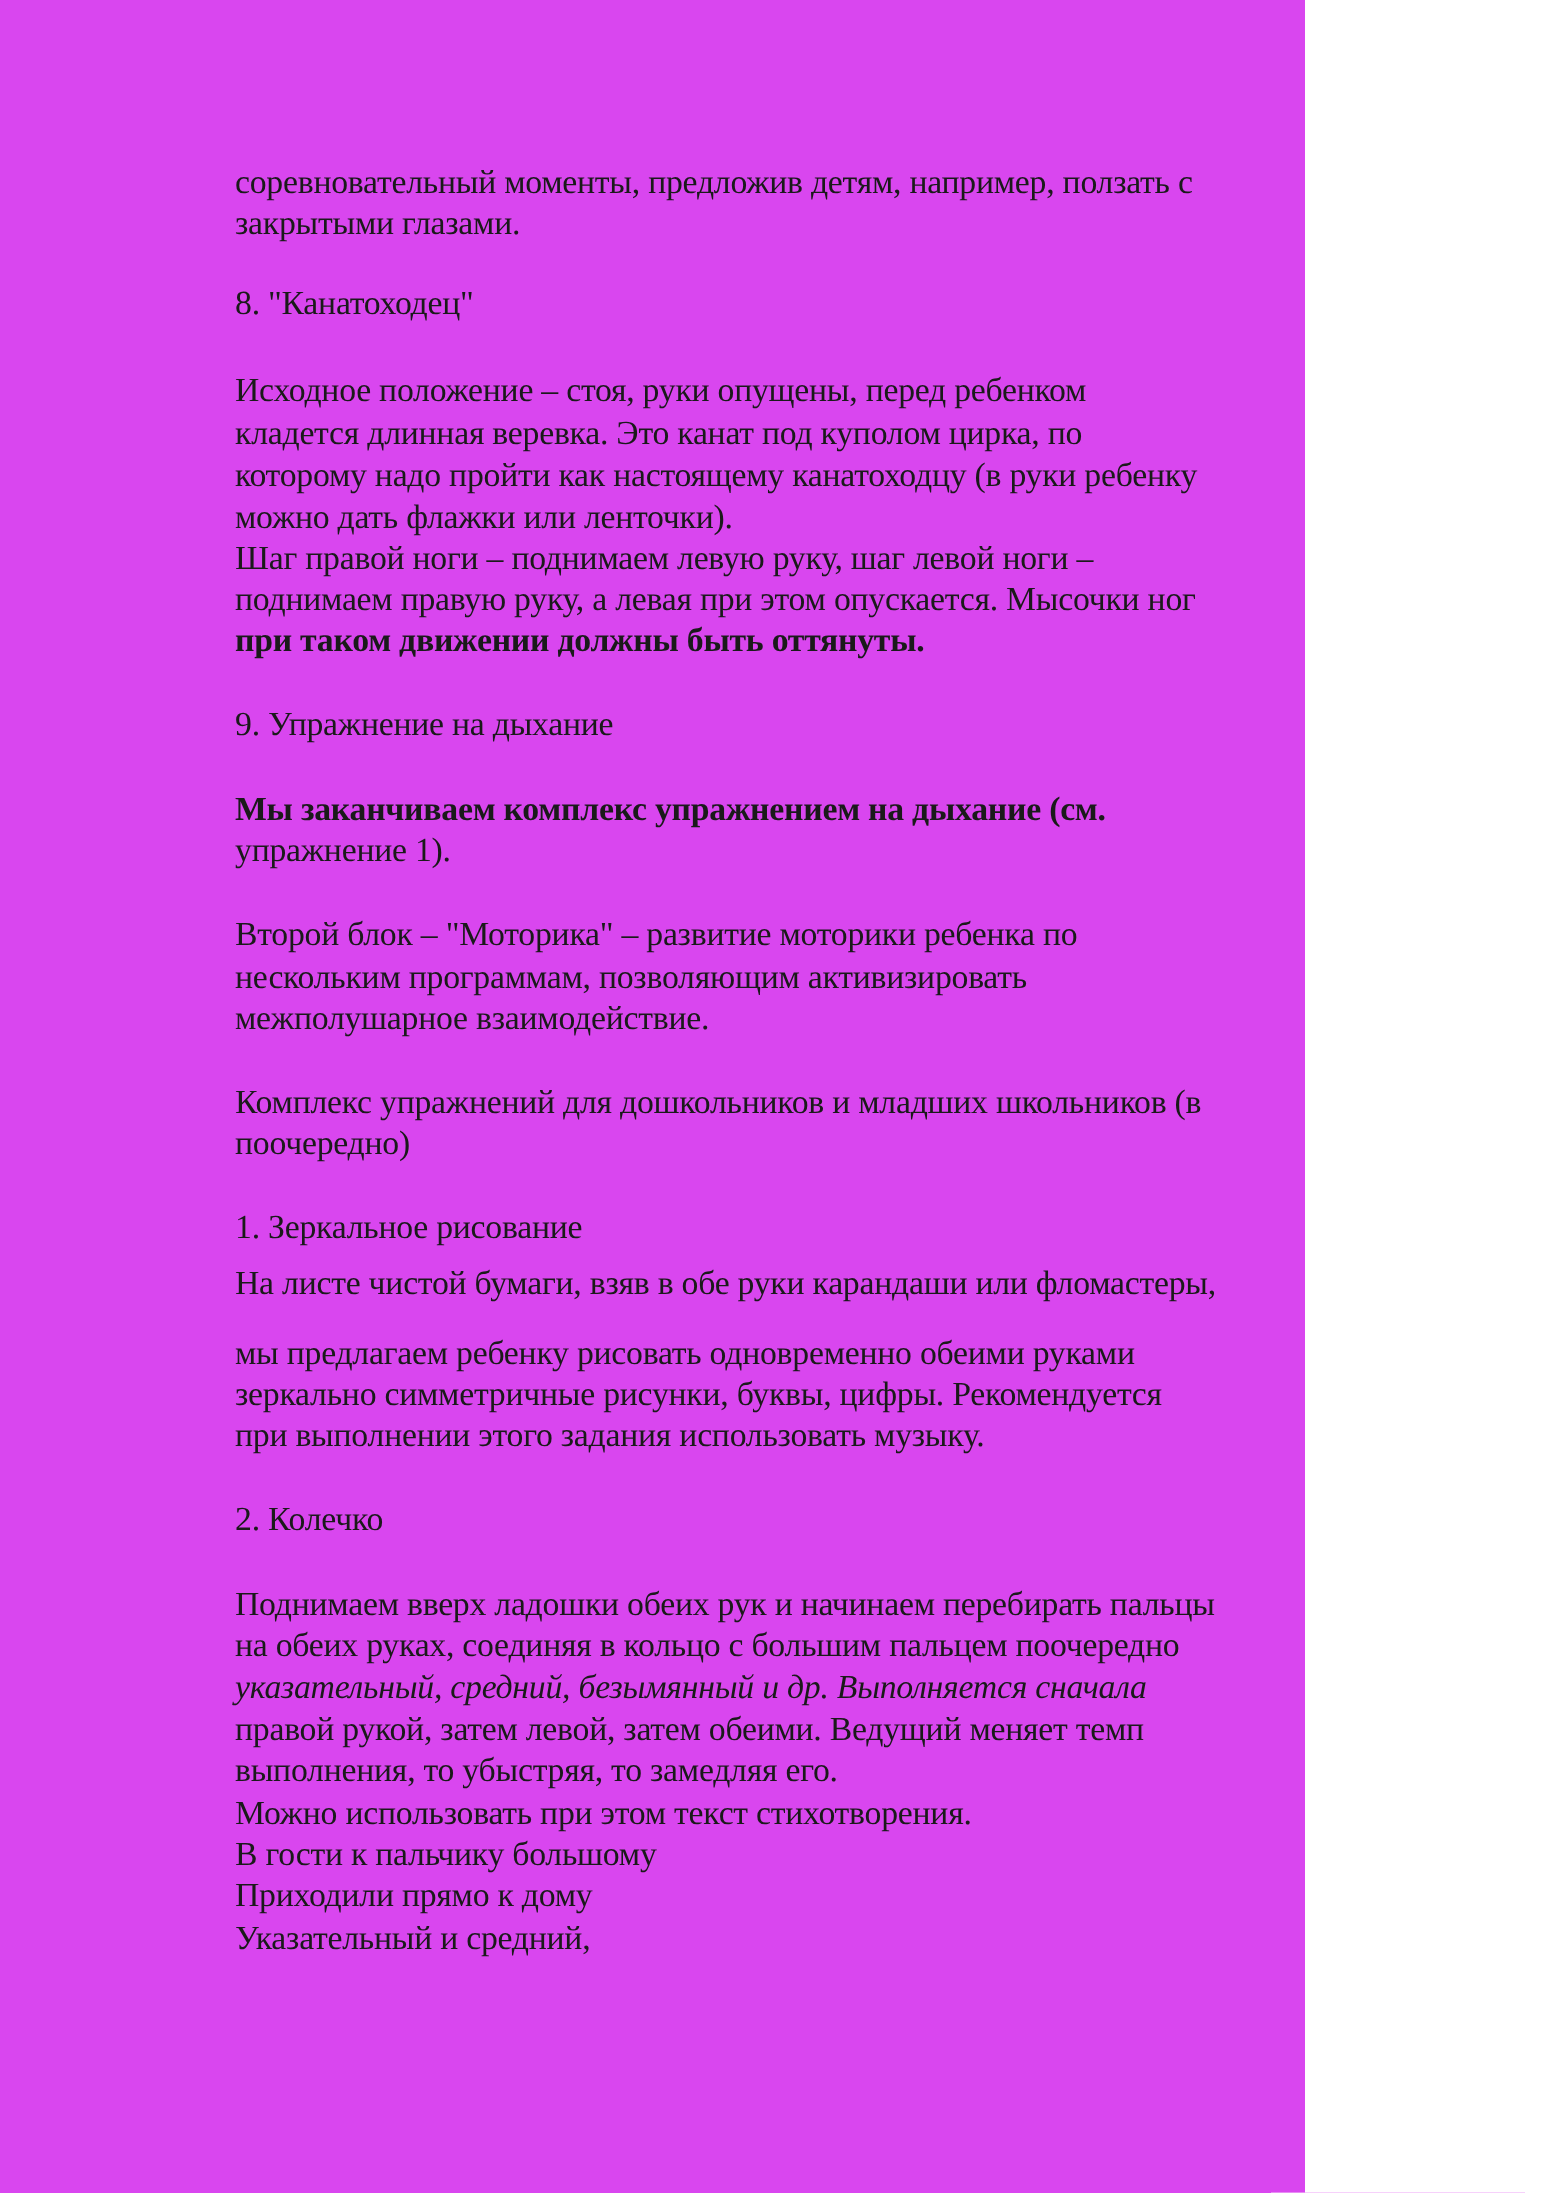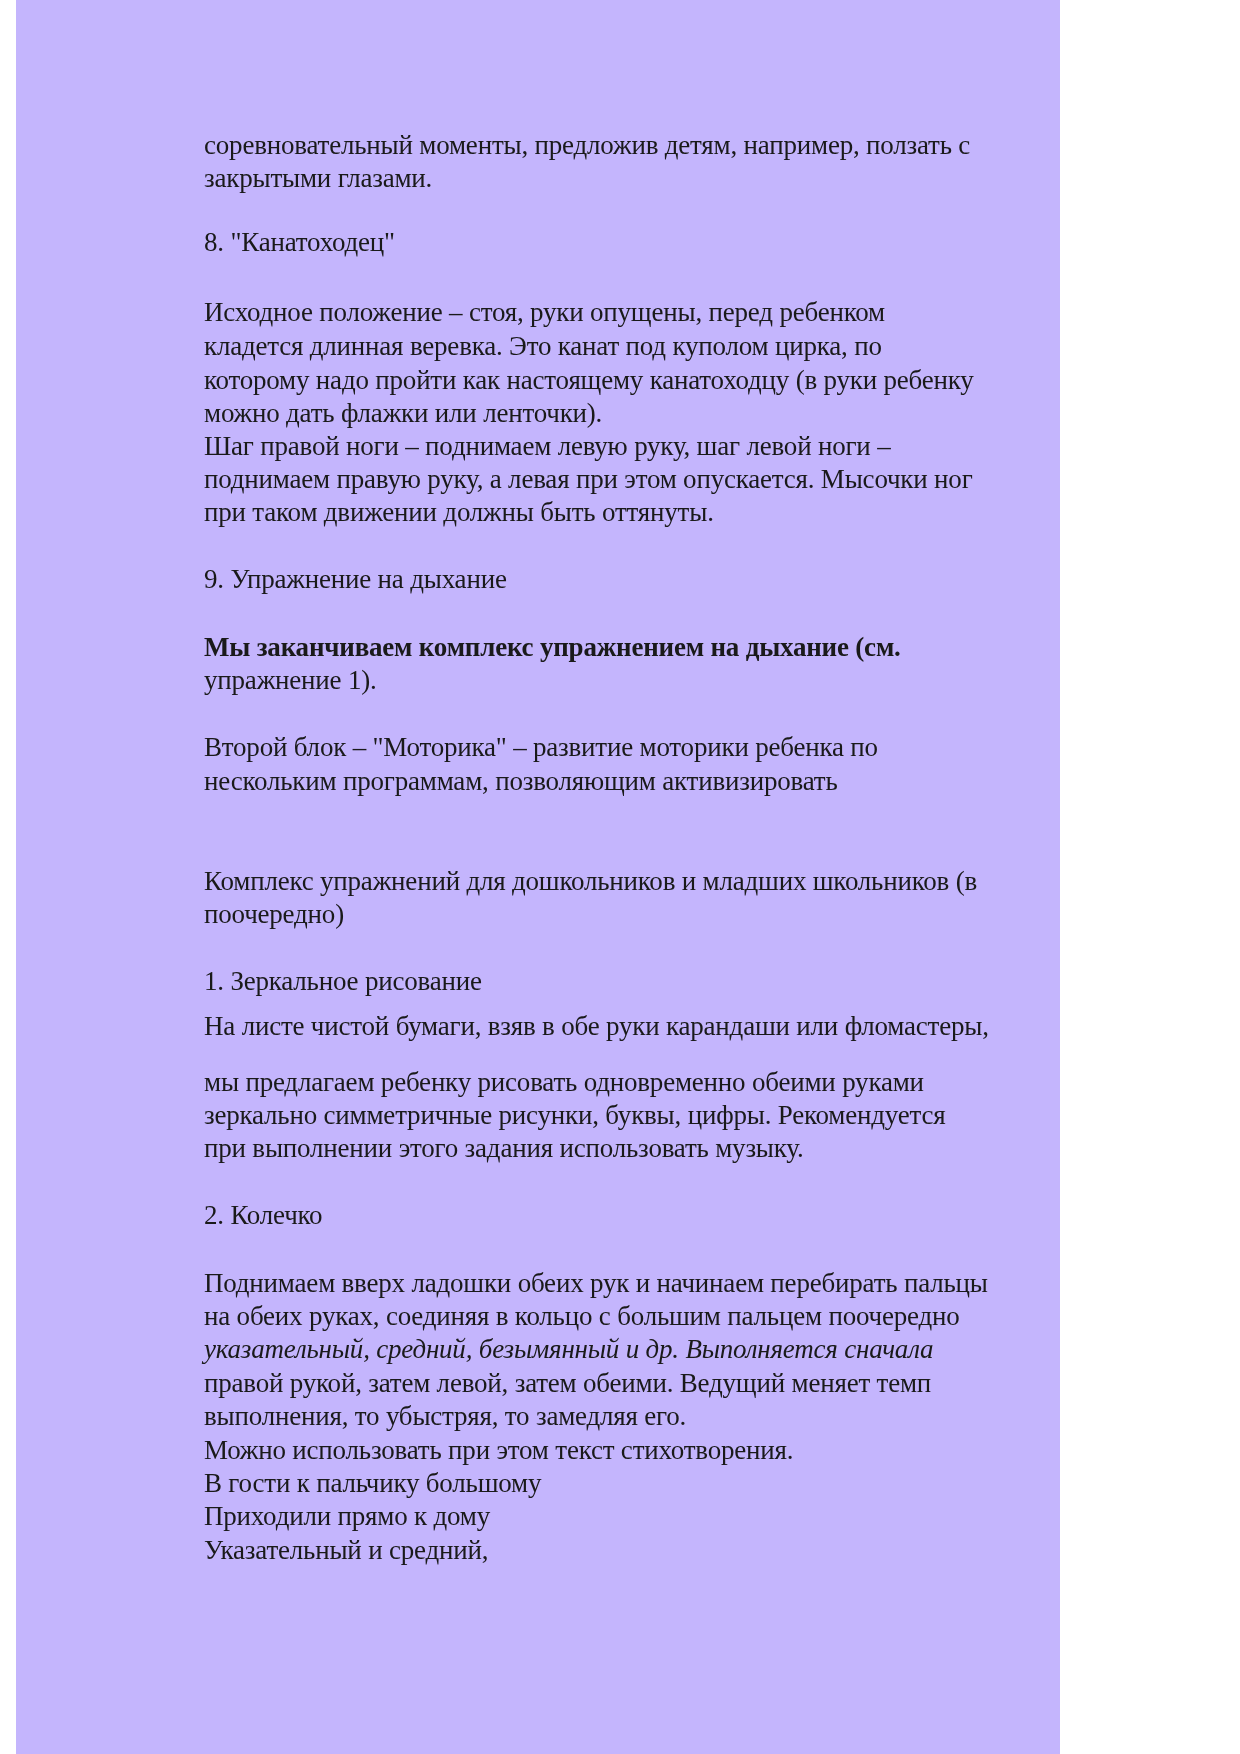--- a/index.html
+++ b/index.html
@@ -1,43 +1,44 @@
 <!DOCTYPE html>
 <html><head>
 <meta charset="utf-8">
 <style>
   html, body { margin: 0; padding: 0; background: #ffffff; }
   body { width: 1240px; height: 1754px; position: relative; overflow: hidden; }
-  .page { position: absolute; left: 0; top: 0; width: 1044px; height: 1754px; background: #c4b5fd; margin-left: 16px; }
+  .page { position: absolute; left: 0; top: 0; width: 1044px; height: 1754px; background: #d946ef; }
   .line {
     position: absolute; left: 188px;
     font-family: "Liberation Serif", serif;
     font-size: 27px; line-height: 32px; color: #1a1a1a;
     white-space: nowrap; letter-spacing: -0.2px;
   }
 </style>
 </head>
 <body>
 
 <div class="page" id="page">
     <div class="line" style="top: 129px;">соревновательный моменты, предложив детям, например, ползать с</div>
     <div class="line" style="top: 162px;">закрытыми глазами.</div>
     <div class="line" style="top: 226px;">8. "Канатоходец"</div>
     <div class="line" style="top: 296px;">Исходное положение – стоя, руки опущены, перед ребенком</div>
     <div class="line" style="top: 330px;">кладется длинная веревка. Это канат под куполом цирка, по</div>
     <div class="line" style="top: 364px;">которому надо пройти как настоящему канатоходцу (в руки ребенку</div>
     <div class="line" style="top: 397px;">можно дать флажки или ленточки).</div>
     <div class="line" style="top: 430px;">Шаг правой ноги – поднимаем левую руку, шаг левой ноги –</div>
     <div class="line" style="top: 463px;">поднимаем правую руку, а левая при этом опускается. Мысочки ног</div>
-    <div class="line" style="top: 496px;">при таком движении должны быть оттянуты.</div>
+    <div class="line" style="top: 496px; font-weight: bold;">при таком движении должны быть оттянуты.</div>
     <div class="line" style="top: 563px;">9. Упражнение на дыхание</div>
     <div class="line" style="top: 631px; font-weight: bold;">Мы заканчиваем комплекс упражнением на дыхание (см.</div>
     <div class="line" style="top: 664px;">упражнение 1).</div>
     <div class="line" style="top: 731px;">Второй блок – "Моторика" – развитие моторики ребенка по</div>
     <div class="line" style="top: 765px;">нескольким программам, позволяющим активизировать</div>
+    <div class="line" style="top: 798px;">межполушарное взаимодействие.</div>
     <div class="line" style="top: 865px;">Комплекс упражнений для дошкольников и младших школьников (в</div>
     <div class="line" style="top: 898px;">поочередно)</div>
     <div class="line" style="top: 965px;">1. Зеркальное рисование</div>
     <div class="line" style="top: 1010px; text-align: right;">На листе чистой бумаги, взяв в обе руки карандаши или фломастеры,</div>
     <div class="line" style="top: 1066px;">мы предлагаем ребенку рисовать одновременно обеими руками</div>
     <div class="line" style="top: 1099px;">зеркально симметричные рисунки, буквы, цифры. Рекомендуется</div>
     <div class="line" style="top: 1132px;">при выполнении этого задания использовать музыку.</div>
     <div class="line" style="top: 1199px;">2. Колечко</div>
     <div class="line" style="top: 1267px;">Поднимаем вверх ладошки обеих рук и начинаем перебирать пальцы</div>
     <div class="line" style="top: 1300px;">на обеих руках, соединяя в кольцо с большим пальцем поочередно</div>

